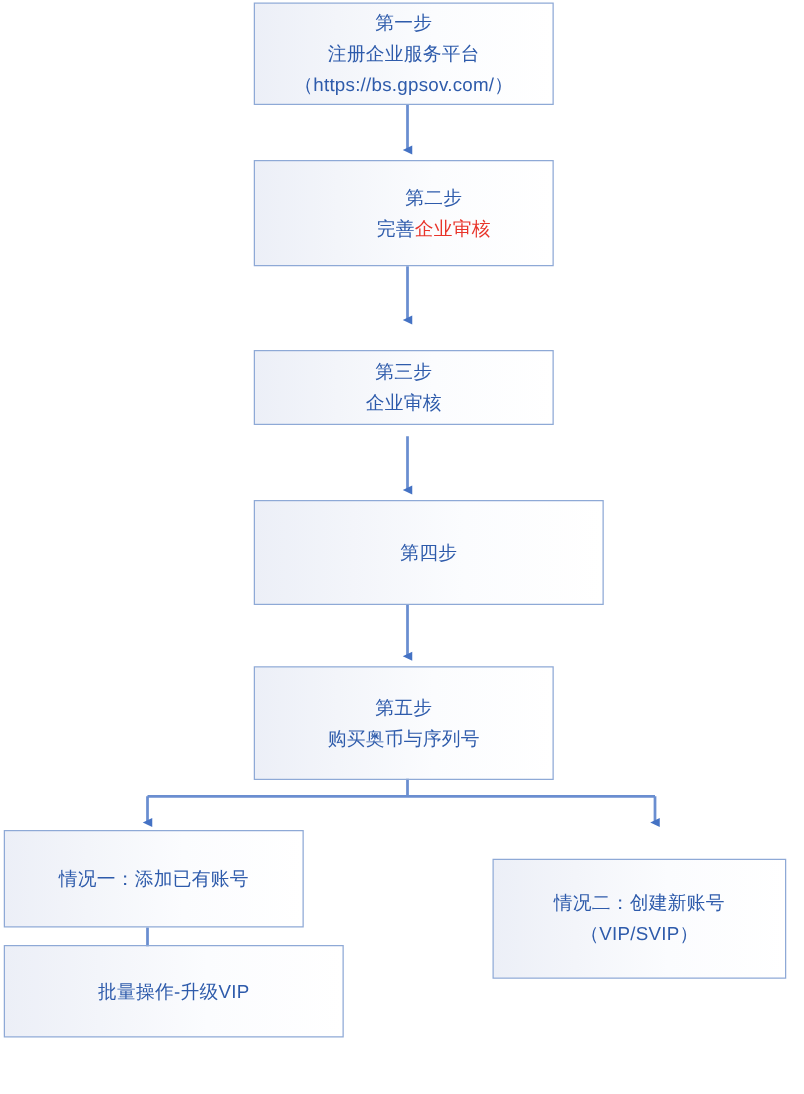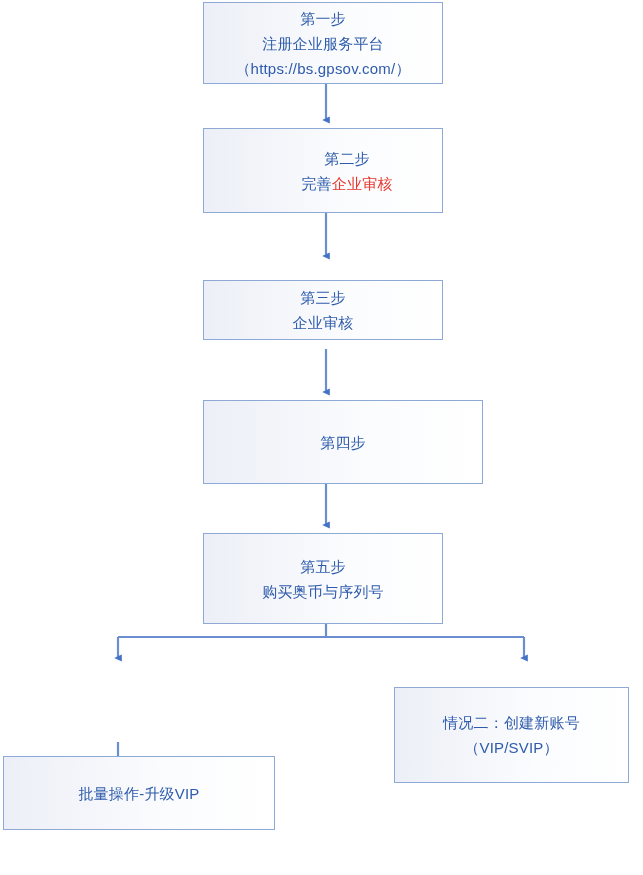--- a/index.html
+++ b/index.html
@@ -104,20 +104,25 @@
     </div>
   </div>
 
   <div class="node" style="left:203px; top:533px; width:240px; height:91px;">
     <div class="inner">
       <span class="ln">第五步</span>
       <span class="ln">购买奥币与序列号</span>
     </div>
   </div>
 
+  <div class="node" style="left:3px; top:664px; width:240px; height:78px;">
+    <div class="inner">
+      <span class="ln">情况一：添加已有账号</span>
+    </div>
+  </div>
 
   <div class="node" style="left:394px; top:664px; width:235px; height:96px;margin-top:23px;">
     <div class="inner">
       <span class="ln">情况二：创建新账号</span>
       <span class="ln">（VIP/SVIP）</span>
     </div>
   </div>
 
   <div class="node" style="left:3px; top:756px; width:272px; height:74px;">
     <div class="inner">

